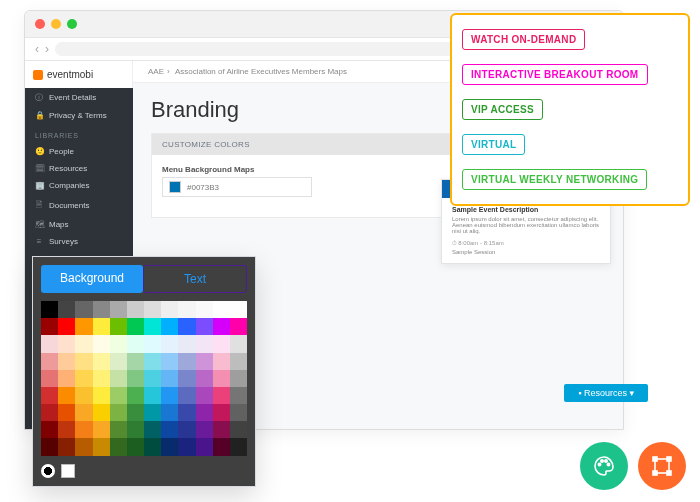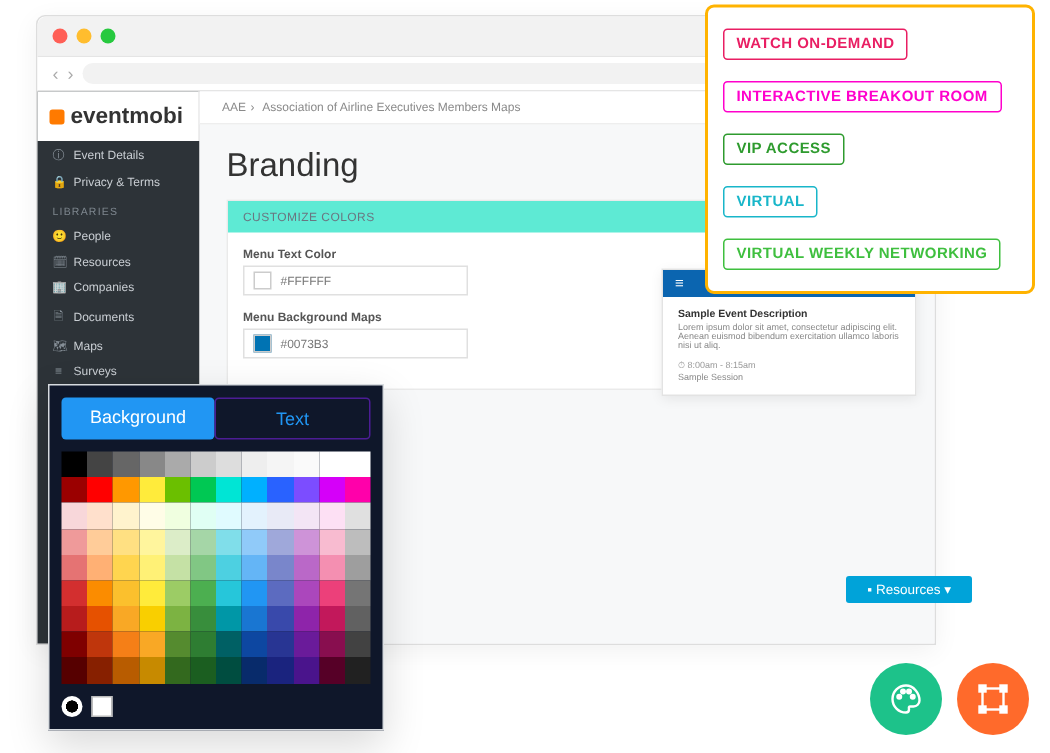--- a/index.html
+++ b/index.html
@@ -8,56 +8,56 @@
 .titlebar{height:26px;background:#f2f2f2;border-radius:6px 6px 0 0;display:flex;align-items:center;padding:0 10px;gap:6px}
 .dot{width:10px;height:10px;border-radius:50%}
 .dot.r{background:#ff5f56}.dot.y{background:#ffbd2e}.dot.g{background:#27c93f}
 .chrome{height:24px;background:#fff;border-top:1px solid #e5e5e5;border-bottom:1px solid #e5e5e5;display:flex;align-items:center;gap:6px;padding:0 10px}
 .chev{color:#aaa;font-size:12px}
 .addr{flex:1;height:14px;background:#f2f2f2;border-radius:7px}
 .app{display:flex;height:calc(100% - 50px)}
 .sidebar{width:108px;background:#2d3338;color:#c9ced3;font-size:8px;display:flex;flex-direction:column}
 .brand{display:flex;align-items:center;padding:8px;gap:4px;background:#fff;color:#333;border-right:1px solid #eee}
 .brand-logo{width:10px;height:10px;border-radius:2px;background:#ff7a00}
-.brand-name{font-size:15px;font-weight:700}
+.brand-name{font-size:10px;font-weight:400}
 .sbh{color:#7d868e;font-size:7px;letter-spacing:.8px;padding:8px 10px 4px;text-transform:uppercase}
 .sbi{display:flex;align-items:center;gap:6px;padding:4px 10px;cursor:pointer}
 .sbi .ic{width:8px;text-align:center;color:#868f97;font-size:8px}
 .content{flex:1;background:#f7f8f9;overflow:hidden;position:relative}
 .crumbs{background:#fff;border-bottom:1px solid #eee;padding:6px 12px;font-size:8px;color:#8a8a8a}
 .crumbs span{padding:0 3px}
 .main{padding:14px 18px}
 .h1{font-size:22px;font-weight:400;color:#333;margin-bottom:10px}
 .tabs{display:flex;gap:14px;border-bottom:1px solid #e5e5e5;font-size:9px}
 .tab{padding:6px 0;color:#888;cursor:pointer}
 .tab.active{color:#1e88e5;border-bottom:2px solid #1e88e5}
 .card{margin-top:10px;background:#fff;border:1px solid #eaeaea}
-.cardt{background:#5eead4;font-size:8px;color:#6a7681;padding:6px 10px;letter-spacing:.3px}
+.cardt{background:#e5e5e5;font-size:8px;color:#6a7681;padding:6px 10px;letter-spacing:.3px}
 .cardb{padding:10px;font-size:8px;color:#555}
 .fld{margin-bottom:10px}
 .fld-l{font-weight:600;font-size:8px;margin-bottom:3px}
 .in{display:flex;align-items:center;gap:6px;border:1px solid #e0e0e0;height:20px;padding:0 6px;font-size:8px;color:#777;width:150px}
 .sw{width:12px;height:12px;border:1px solid #ccc}
 .preview{position:absolute;right:12px;top:118px;width:170px;background:#fff;border:1px solid #e3e3e3;box-shadow:0 2px 8px rgba(0,0,0,.08);font-size:6px;color:#888}
 .pv-top{height:18px;background:#0b65b0;display:flex;align-items:center;padding:0 8px;color:#fff}
 .pv-top .ham{font-size:10px}
 .pv-body{padding:8px 10px}
 .pv-title{color:#333;font-weight:600;font-size:7px;margin-bottom:3px}
 .pv-meta{font-size:6px;color:#999;margin:6px 0 2px}
-.palette{position:absolute;left:32px;top:256px;width:224px;background:#0f172a;border:1px solid #d7dbdf;box-shadow:0 10px 26px rgba(0,0,0,.15)}
+.palette{position:absolute;left:32px;top:256px;width:224px;background:#404040;border:1px solid #d7dbdf;box-shadow:0 10px 26px rgba(0,0,0,.15)}
 .pal-tabs{display:flex;padding:8px 8px;gap:0}
 .pal-tab{flex:1;text-align:center;font-size:12px;padding:6px 0;border-radius:3px}
 .pal-tab.active{background:#2196f3;color:#fff}
 .pal-tab:not(.active){color:#2196f3;border:1px solid #4c1d95}
 .grid{display:grid;grid-template-columns:repeat(12,1fr);gap:0;padding:0 8px}
 .cell{aspect-ratio:1/1}
 .pal-bot{padding:8px;display:flex;align-items:center;gap:6px}
 .pal-ic{width:14px;height:14px;border-radius:50%;background:radial-gradient(circle,#000 40%,#fff 42%);display:inline-block}
 .pal-cur{width:14px;height:14px;border:1px solid #bbb;background:#fff}
-.badges{position:absolute;right:10px;top:3px;width:220px;background:#fff;border:2px solid #ffb300;border-radius:6px;padding:14px 10px;display:flex;flex-direction:column;gap:14px}
+.badges{position:absolute;right:10px;top:13px;width:240px;background:#fff;border:2px solid #ffb300;border-radius:6px;padding:14px 10px;display:flex;flex-direction:column;gap:14px}
 .badge{font-size:10px;font-weight:600;letter-spacing:.3px;padding:4px 8px;border:1px solid;border-radius:3px;align-self:flex-start;cursor:pointer}
 .res{position:absolute;right:52px;top:384px;background:#00a3d9;color:#fff;font-size:9px;padding:4px 14px;border-radius:2px}
 .fab{position:absolute;bottom:12px;width:48px;height:48px;border-radius:50%;display:flex;align-items:center;justify-content:center;color:#fff}
 .fab.g{background:#1dc28a;right:72px}
 .fab.o{background:#ff6a2b;right:14px}
 .fab svg{width:24px;height:24px}
 </style>
 </head>
 <body>
 
@@ -126,27 +126,20 @@
     <div class="content">
       <div class="crumbs">
         <span>AAE</span>›
         <span>Association of Airline Executives Members Maps</span>
       </div>
       <div class="main">
         <div class="h1">Branding</div>
         <div class="card">
           <div class="cardt">CUSTOMIZE COLORS</div>
           <div class="cardb" id="fields">
-              <div class="fld">
-                <div class="fld-l">Menu Text Color</div>
-                <div class="in">
-                  <span class="sw" style="background:#ffffff"></span>
-                  <span>#FFFFFF</span>
-                </div>
-              </div>
               <div class="fld">
                 <div class="fld-l">Menu Background Maps</div>
                 <div class="in">
                   <span class="sw" style="background:#0073B3"></span>
                   <span>#0073B3</span>
                 </div>
               </div>
             </div>
         </div>
       </div>

